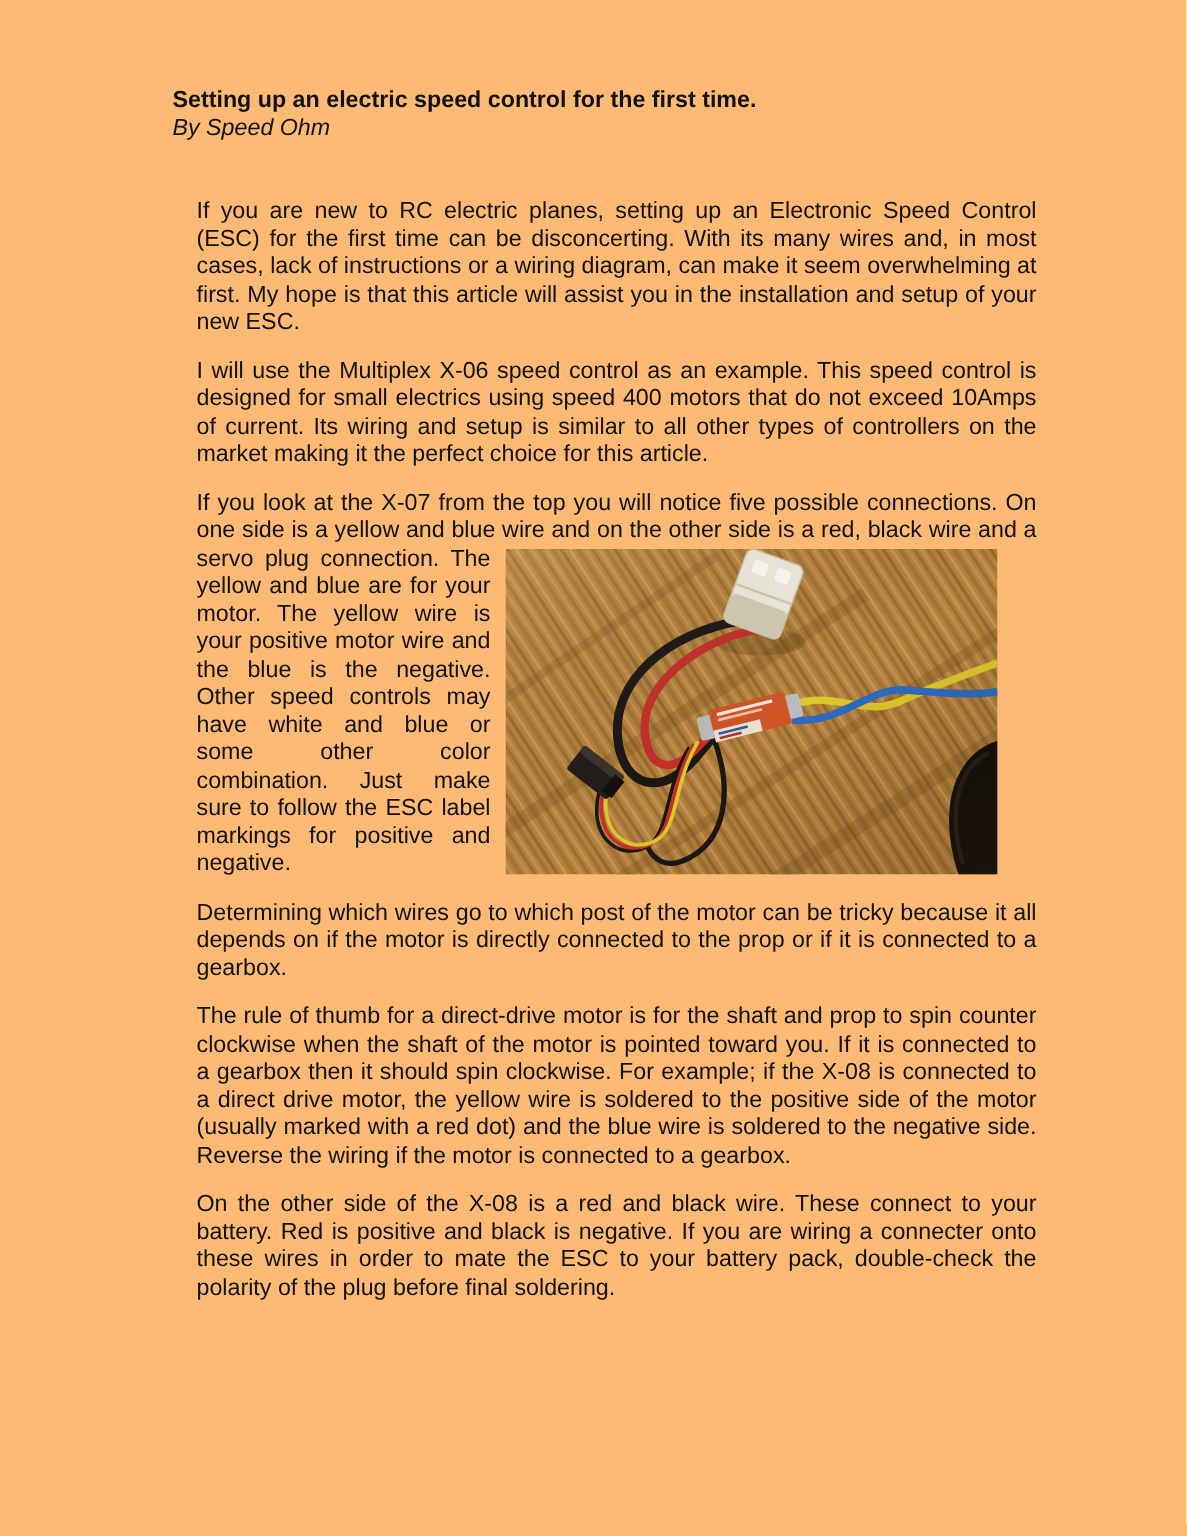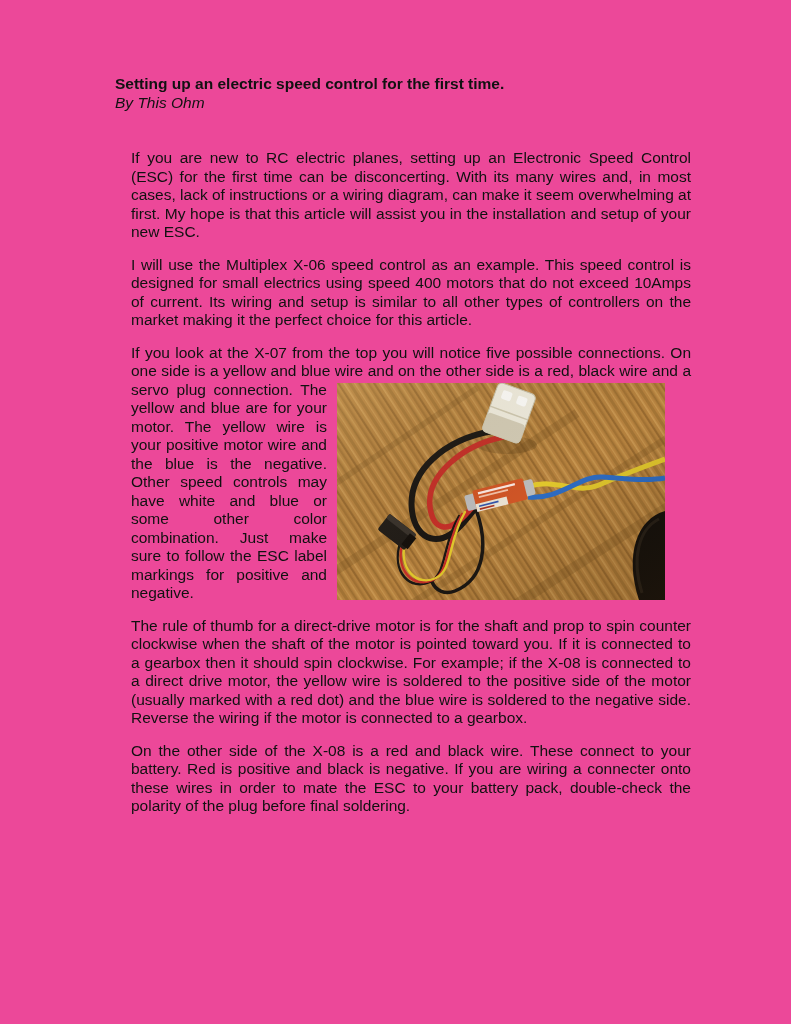--- a/index.html
+++ b/index.html
@@ -1,21 +1,21 @@
 <!DOCTYPE html>
 <html><head>
 <meta charset="utf-8">
 <style>
   html,body { margin:0; padding:0; background:#ffffff; }
   .page {
     position:relative;
     width:791px; height:1024px;
-    background:#ec4899;
+    background:#fdba74;
     box-sizing:border-box;
-    padding:75px 100px 0 115px;
+    padding:58px 100px 0 115px;
     font-family:"Liberation Sans", sans-serif;
     font-size:15.5px;
     line-height:18.5px;
     color:#111111;
     overflow:hidden;
   }
   .doc-title { font-size:15.5px; font-weight:bold; margin:0; }
   .doc-byline { font-style:italic; margin:0; }
   .para { text-align:justify; margin:14px 0 0 16px; }
   .para.first { margin-top:37px; }
@@ -27,21 +27,21 @@
     display:block;
   }
   .photo-float svg { display:block; width:328px; height:217px; }
 </style>
 </head>
 <body>
 
 <div class="page">
 
   <h1 class="doc-title">Setting up an electric speed control for the first time.</h1>
-  <div class="doc-byline">By This Ohm</div>
+  <div class="doc-byline">By Speed Ohm</div>
 
   <p class="para first">If you are new to RC electric planes, setting up an Electronic Speed Control (ESC) for the first time can be disconcerting. With its many wires and, in most cases, lack of instructions or a wiring diagram, can make it seem overwhelming at first. My hope is that this article will assist you in the installation and setup of your new ESC.</p>
 
   <p class="para">I will use the Multiplex X-06 speed control as an example. This speed control is designed for small electrics using speed 400 motors that do not exceed 10Amps of current. Its wiring and setup is similar to all other types of controllers on the market making it the perfect choice for this article.</p>
 
   <p class="para"><span>If you look at the X-07 from the top you will notice five possible connections. On one side is a yellow and blue wire and on the other side is a red, black wire and a</span>
     <span class="photo-float">
       <svg viewBox="0 0 328 217" xmlns="http://www.w3.org/2000/svg">
         <defs>
           <pattern id="woodgrain" patternUnits="userSpaceOnUse" width="30" height="30" patternTransform="rotate(-33)">
@@ -110,18 +110,19 @@
         </g>
 
         <path d="M 328 128 C 300 136, 287 172, 302 217 L 328 217 Z" fill="#14100c"></path>
         <path d="M 322 136 C 302 146, 294 175, 305 210" fill="none" stroke="#32291f" stroke-width="3" opacity="0.6"></path>
 
         <rect x="0" y="0" width="328" height="217" fill="url(#photoTone)"></rect>
       </svg>
     </span>
     <span>servo plug connection.  The yellow and blue are for your motor.  The yellow wire is your positive motor wire and the blue is the negative. Other speed controls may have white and blue or some other color combination.  Just make sure to follow the ESC label markings for positive and negative.</span></p>
 
+  <p class="para after-figure">Determining which wires go to which post of the motor can be tricky because it all depends on if the motor is directly connected to the prop or if it is connected to a gearbox.</p>
 
   <p class="para">The rule of thumb for a direct-drive motor is for the shaft and prop to spin counter clockwise when the shaft of the motor is pointed toward you. If it is connected to a gearbox then it should spin clockwise.  For example; if the X-08 is connected to a direct drive motor, the yellow wire is soldered to the positive side of the motor (usually marked with a red dot) and the blue wire is soldered to the negative side. Reverse the wiring if the motor is connected to a gearbox.</p>
 
   <p class="para">On the other side of the X-08 is a red and black wire.  These connect to your battery.  Red is positive and black is negative.  If you are wiring a connecter onto these wires in order to mate the ESC to your battery pack, double-check the polarity of the plug before final soldering.</p>
 
 </div>
 
 </body></html>

